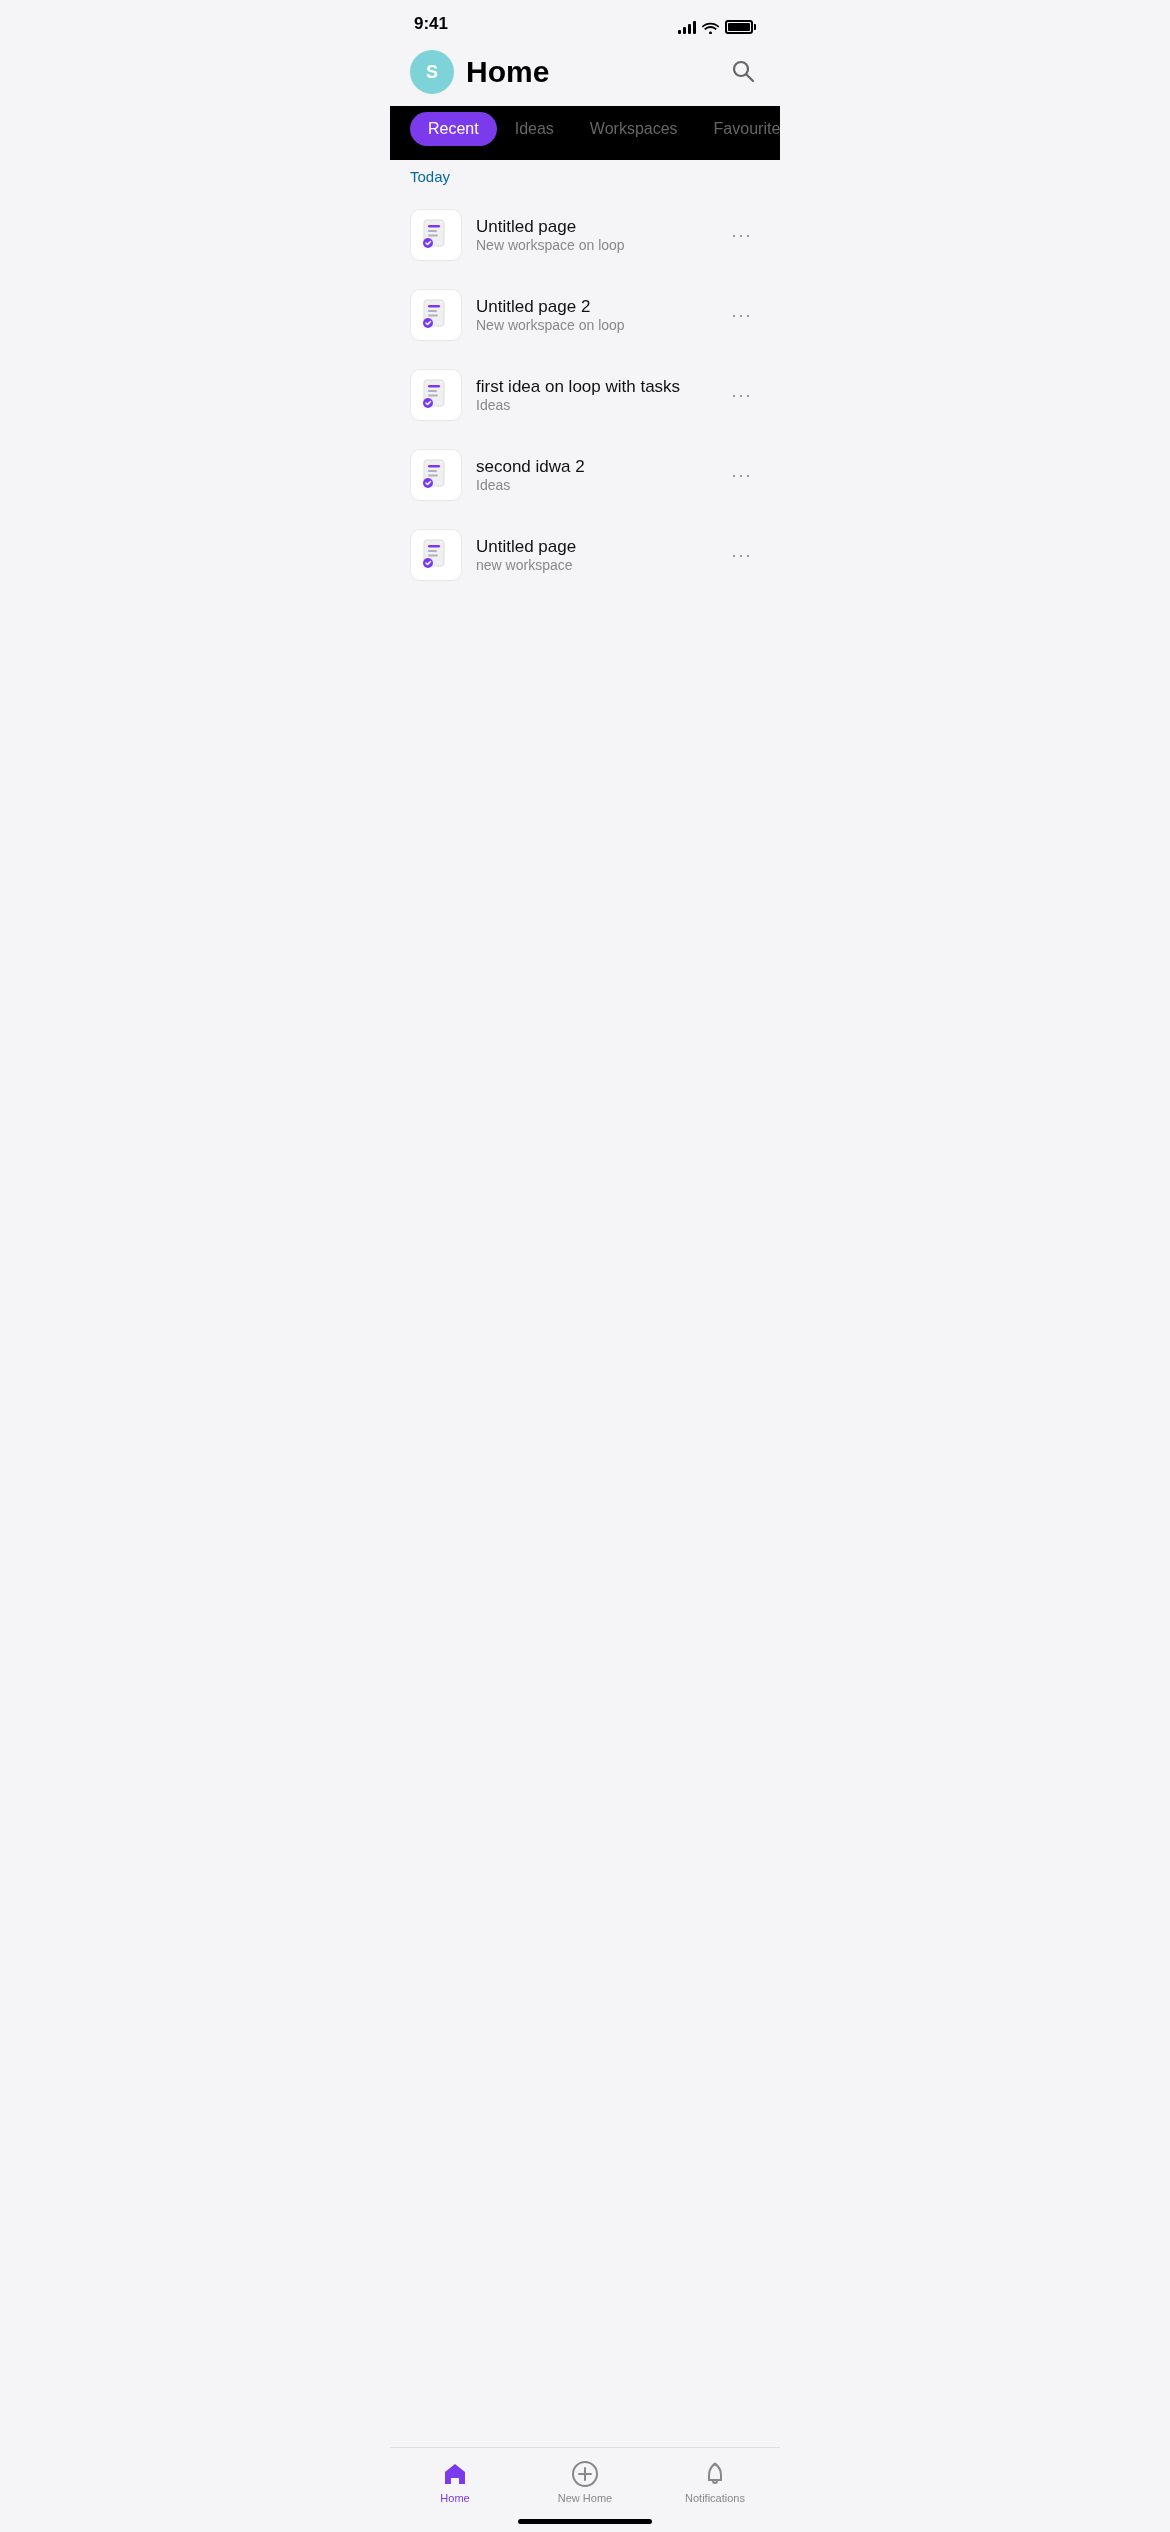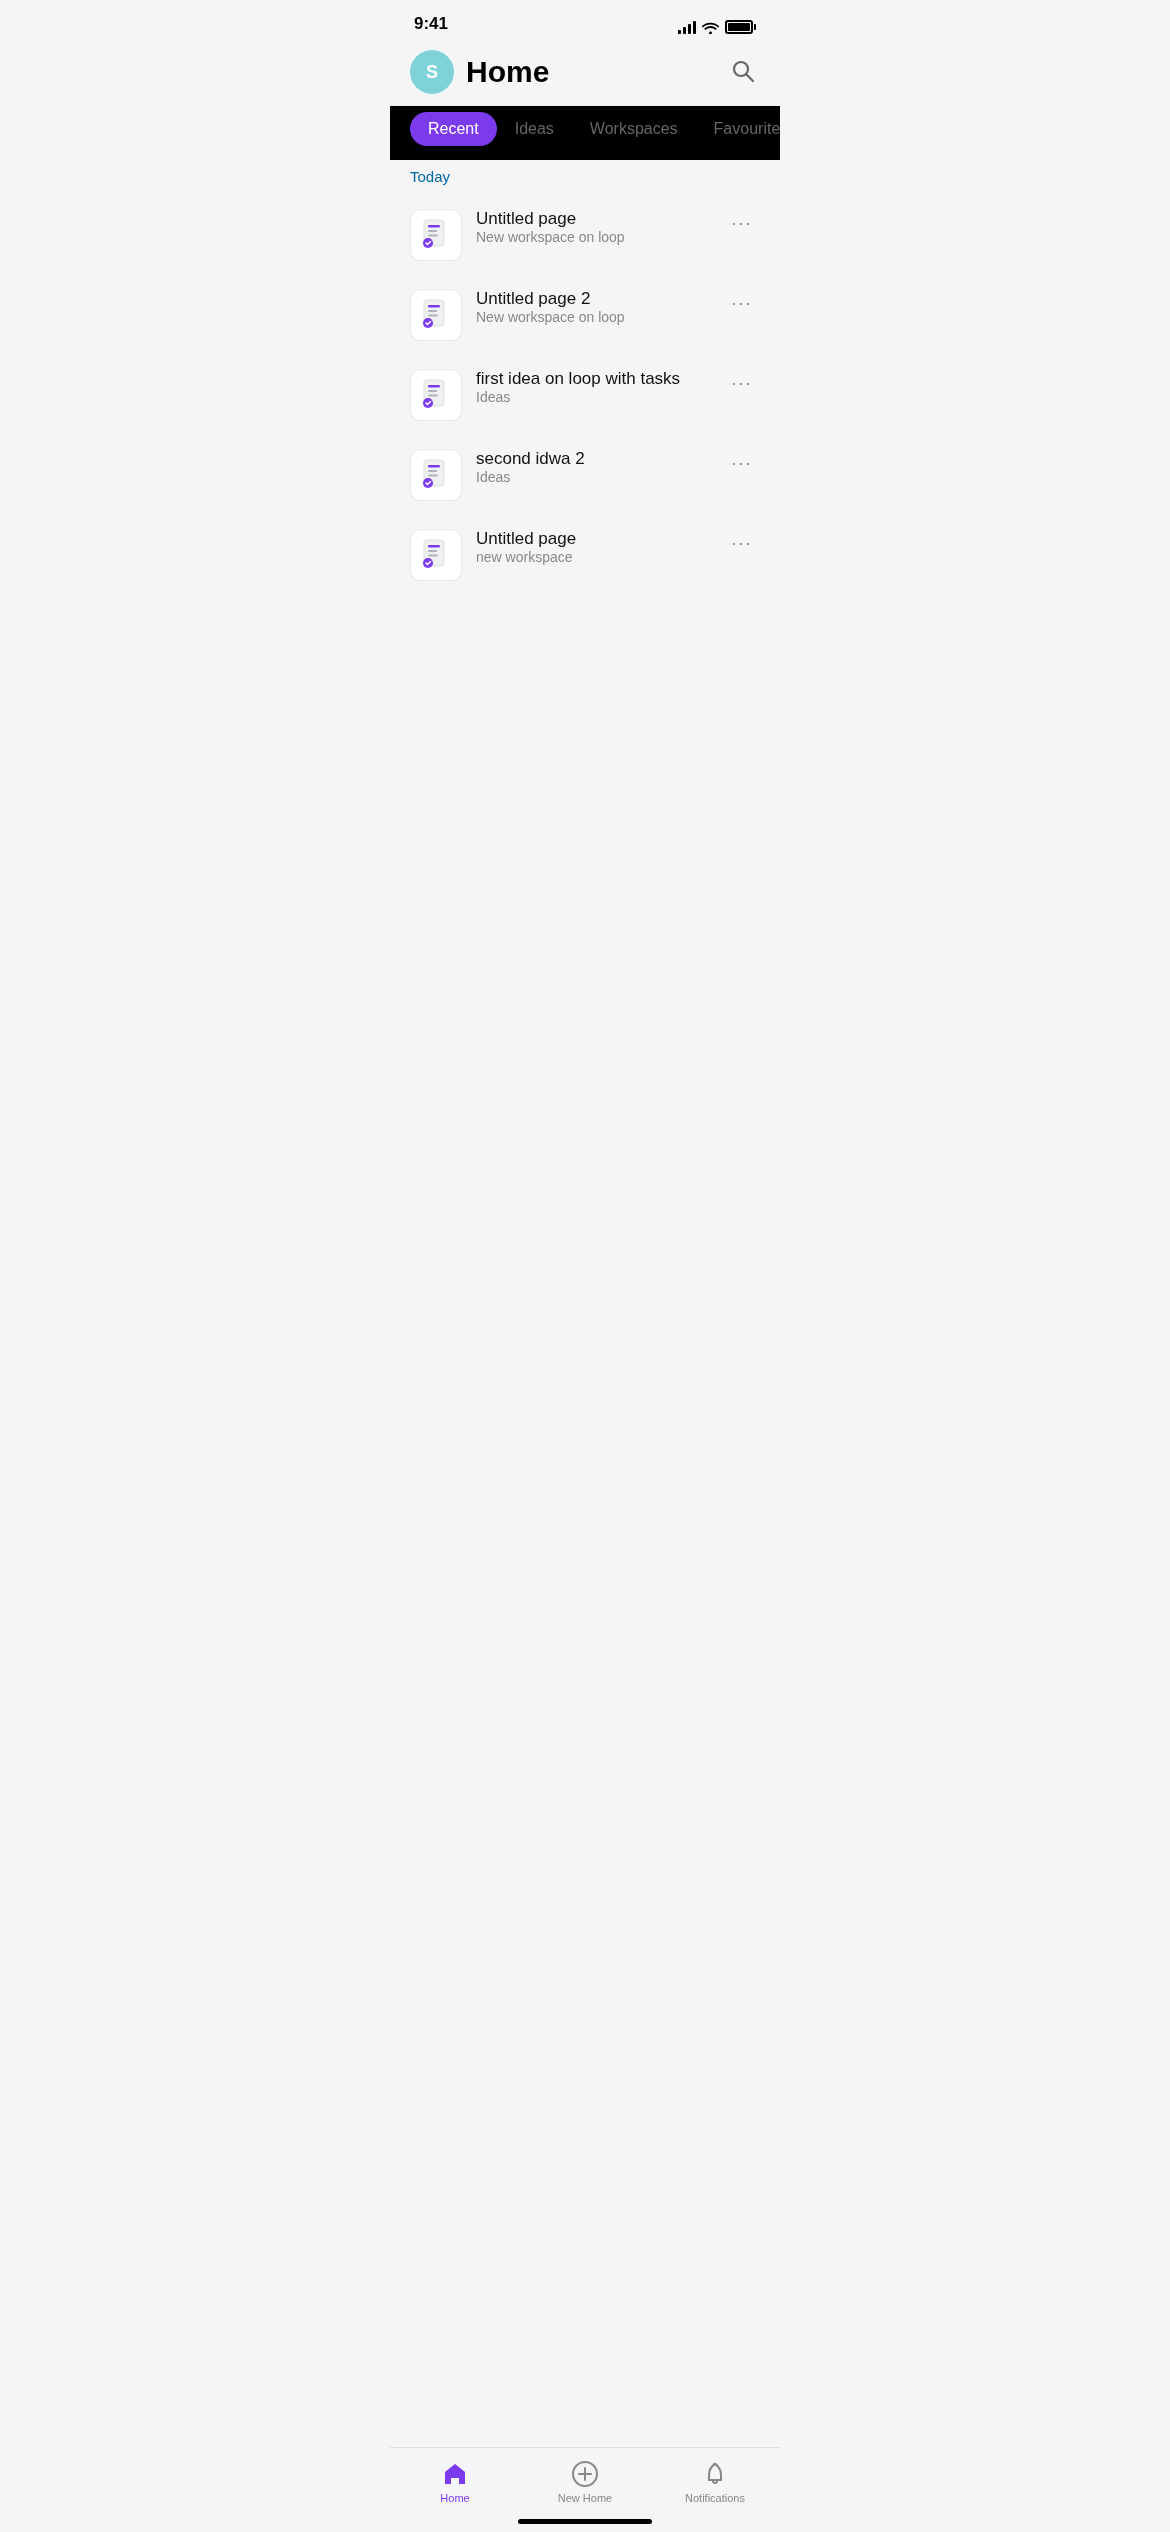--- a/index.html
+++ b/index.html
@@ -153,21 +153,21 @@
       padding: 8px 20px 10px;
     }
 
     .list-container {
       background: #f5f5f7;
       padding: 0 0;
     }
 
     .list-item {
       display: flex;
-      align-items: flex-start;
+      align-items: center;
       padding: 14px 20px;
       background: #f5f5f7;
       cursor: pointer;
       gap: 14px;
     }
 
     .item-icon {
       width: 52px;
       height: 52px;
       background: #fff;

